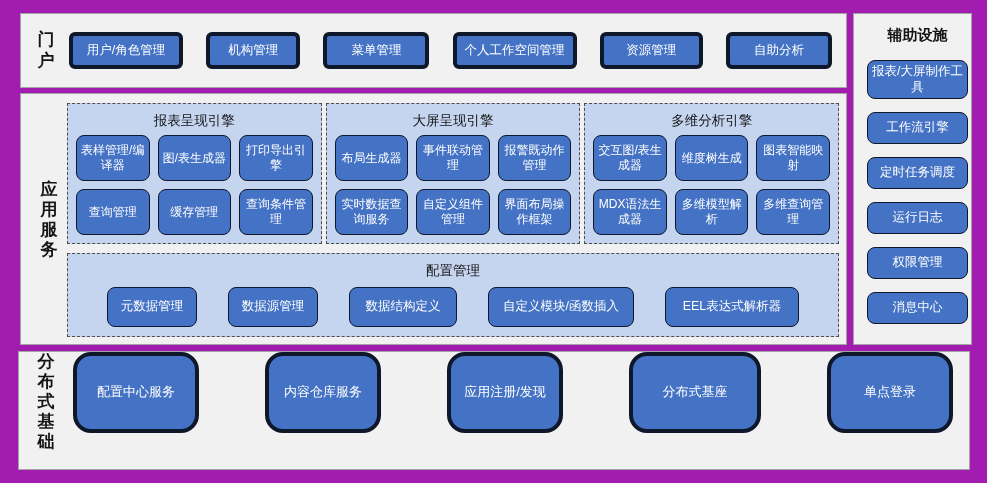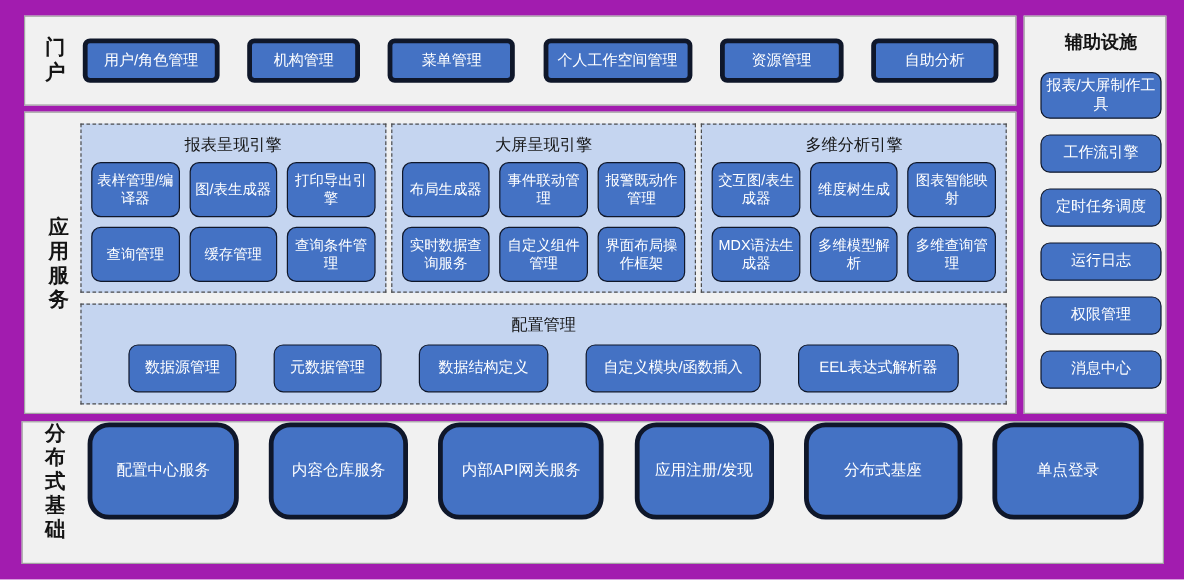--- a/index.html
+++ b/index.html
@@ -111,22 +111,22 @@
             <div class="btn engine-btn">多维模型解析</div>
             <div class="btn engine-btn">多维查询管理</div>
           </div>
         </div>
 
       </div>
 
       <div class="panel config-panel">
         <div class="panel-title">配置管理</div>
         <div class="config-row">
+          <div class="btn config-btn" style="width:90px">元数据管理</div>
           <div class="btn config-btn" style="width:90px">数据源管理</div>
-          <div class="btn config-btn" style="width:90px">元数据管理</div>
           <div class="btn config-btn" style="width:108px">数据结构定义</div>
           <div class="btn config-btn" style="width:146px">自定义模块/函数插入</div>
           <div class="btn config-btn" style="width:134px">EEL表达式解析器</div>
         </div>
       </div>
     </div>
   </div>
 
   <div class="section aux">
     <div class="aux-title">辅助设施</div>
@@ -136,20 +136,19 @@
     <div class="btn aux-btn">运行日志</div>
     <div class="btn aux-btn">权限管理</div>
     <div class="btn aux-btn">消息中心</div>
   </div>
 
   <div class="section foundation">
     <div class="vlabel">分布式基础</div>
     <div class="found-row">
       <div class="btn found-btn" style="width:126px">配置中心服务</div>
       <div class="btn found-btn" style="width:116px">内容仓库服务</div>
-      <div class="btn found-btn" style="width:138px">内部API网关服务</div>
       <div class="btn found-btn" style="width:116px">应用注册/发现</div>
       <div class="btn found-btn" style="width:132px">分布式基座</div>
       <div class="btn found-btn" style="width:126px">单点登录</div>
     </div>
   </div>
 
 </div>
 
 </body></html>

